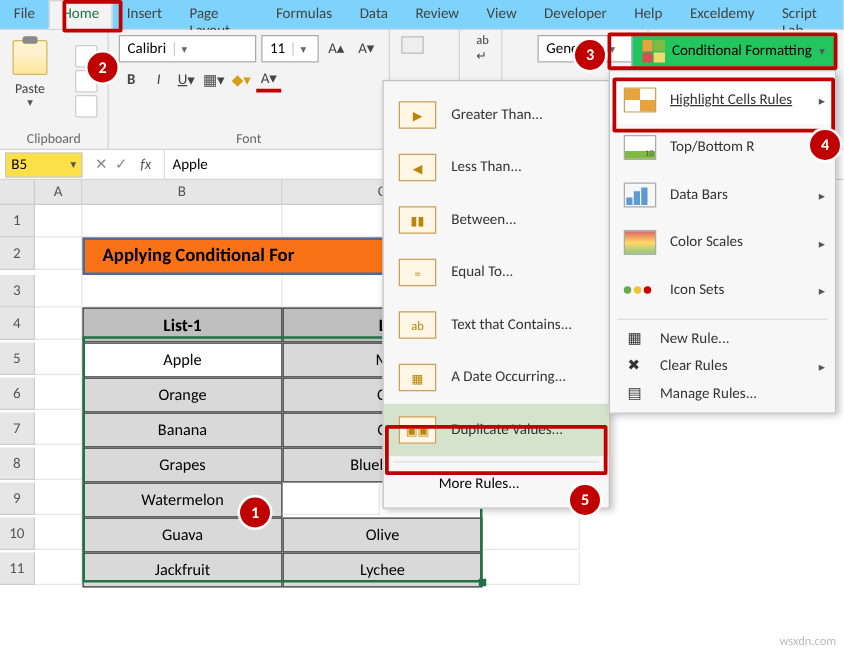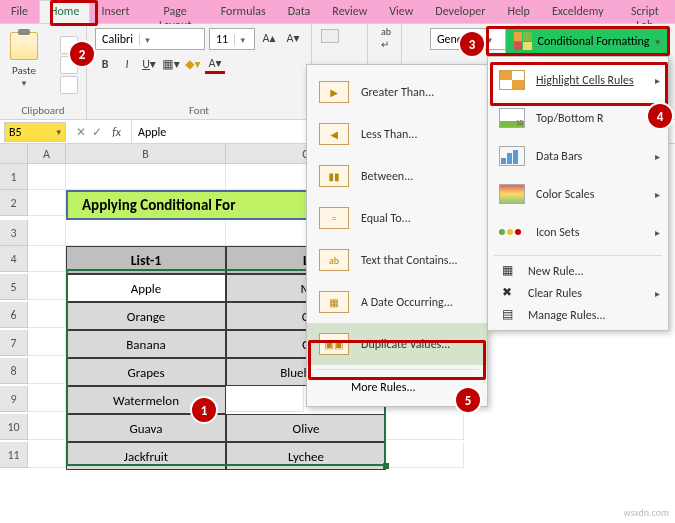--- a/index.html
+++ b/index.html
@@ -1,19 +1,19 @@
 <!DOCTYPE html>
 <html><head>
 <meta charset="utf-8">
 <style>
 * { box-sizing: border-box; margin: 0; padding: 0; font-family: 'Segoe UI', Calibri, sans-serif; }
 body { background: #fff; width: 675px; height: 523px; overflow: hidden; position: relative; font-size: 12px; }
 
 
-.tabs { display: flex; background: #f9a8d4; border-bottom: 1px solid #d4d4d4; height: 24px; align-items: stretch; text-align: center; }
+.tabs { display: flex; background: #7dd3fc; border-bottom: 1px solid #d4d4d4; height: 24px; align-items: stretch; }
 .tab { padding: 3px 10px; font-size: 12px; color: #444; cursor: pointer; border: 1px solid transparent; }
 .tab.active { background: #f3f3f3; border: 1px solid #d4d4d4; border-bottom: 1px solid #f3f3f3; color: #217346; font-weight: 500; }
 
 
 .ribbon { background: #f3f3f3; border-bottom: 1px solid #d4d4d4; height: 96px; display: flex; align-items: stretch; position: relative; }
 .rgroup { border-right: 1px solid #d4d4d4; padding: 4px 8px 2px 8px; display: flex; flex-direction: column; justify-content: space-between; }
 .rgroup-body { display: flex; gap: 20px; flex: 1; }
 .rgroup-label { text-align: center; font-size: 11px; color: #666; margin-top: 2px; }
 
 .paste-big { display: flex; flex-direction: column; align-items: center; padding: 4px 2px 0 2px; }
@@ -52,21 +52,21 @@
 
 .sheet { position: relative; }
 .col-h { background: #e6e6e6; border-right: 1px solid #ccc; border-bottom: 1px solid #ccc; text-align: center; font-size: 12px; color: #555; height: 20px; line-height: 20px; }
 .col-A{width:38px;} .col-B{width:160px;} .col-C{width:160px;} .col-D{width:78px;}
 .row { display: flex; }
 .row-h { width: 28px; background: #e6e6e6; border-right: 1px solid #ccc; border-bottom: 1px solid #ccc; text-align: center; font-size: 12px; color: #555; height: 26px; line-height: 26px; }
 .cell { border-right: 1px solid #e6e6e6; border-bottom: 1px solid #e6e6e6; height: 26px; }
 .cell.cA{width:38px;} .cell.cB{width:160px;} .cell.cC{width:160px;} .cell.cD{width:78px;}
 
 
-.title-cell { background: #bef264; border: 2px solid #4d6aa0; font-weight: bold; font-size: 15px; display: flex; align-items: center; padding-left: 14px; height: 30px; }
+.title-cell { background: #f97316; border: 2px solid #4d6aa0; font-weight: bold; font-size: 15px; display: flex; align-items: center; padding-left: 14px; height: 30px; }
 
 
 .tbl-header { background: #bfbfbf; border: 1px solid #3a3a3a; font-weight: bold; text-align: center; font-size: 14px; height: 28px; line-height: 28px; }
 .tbl-cell { background: #d9d9d9; border: 1px solid #3a3a3a; text-align: center; font-size: 13px; height: 28px; line-height: 28px; }
 .sel-outline { position: absolute; border: 2px solid #217346; pointer-events: none; }
 .sel-handle { position: absolute; width: 6px; height: 6px; background: #217346; }
 
 
 .cf-menu { position: absolute; right: 6px; top: 32px; width: 182px; background: #f7f7f7; border: 1px solid #c2c2c2; box-shadow: 2px 2px 6px rgba(0,0,0,0.25); z-index: 50; padding: 4px 0; }
 .cf-item { display: flex; align-items: center; gap: 10px; padding: 8px 10px; font-size: 12px; color: #333; position: relative; }

